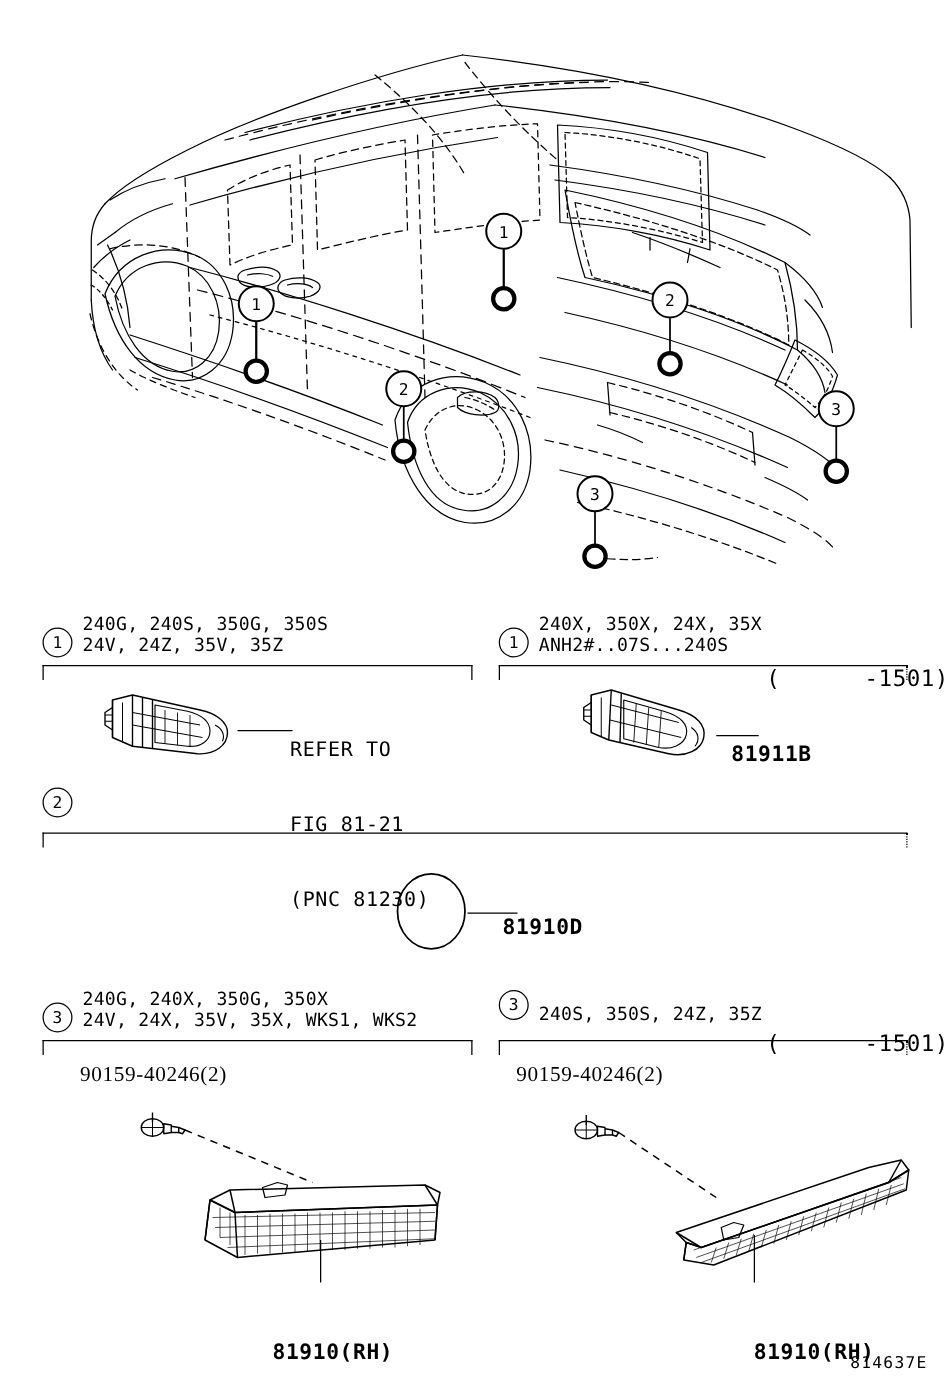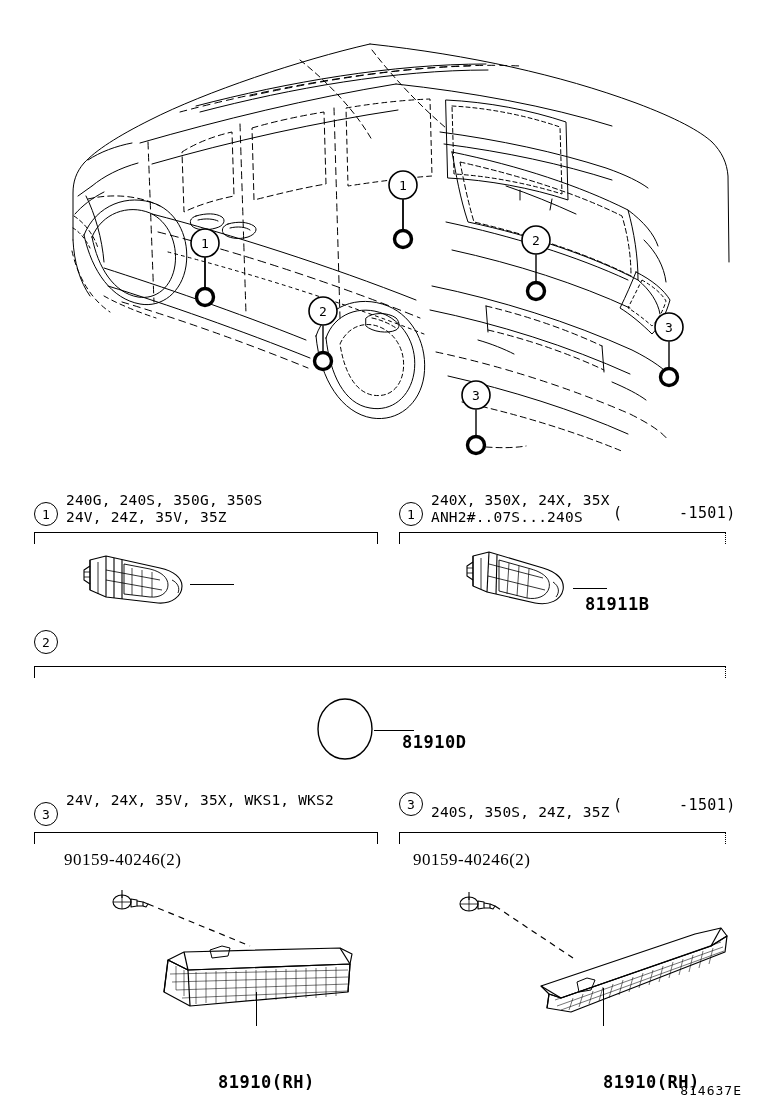--- a/index.html
+++ b/index.html
@@ -16,21 +16,21 @@
 
   
   .section{position:absolute;}
   .sec-head{position:absolute;left:0;top:0;display:flex;align-items:flex-start;}
   .callout-badge{
     width:22px;height:22px;border:1.4px solid #000;border-radius:50%;
     display:flex;align-items:center;justify-content:center;
     font-size:13px;line-height:1;flex:0 0 auto;margin-top:10px;
   }
   .sec-applic{margin-left:8px;font-size:14.5px;line-height:16.5px;letter-spacing:.2px;white-space:pre;}
-  .sec-date{position:absolute;font-size:15px;letter-spacing:.4px;white-space:pre;}
+  .sec-date{position:absolute;font-size:18px;letter-spacing:.4px;white-space:pre;margin-top:29px;}
 
   
   .bracket{position:absolute;height:12px;}
   .bracket .bar{position:absolute;left:0;right:0;top:0;border-top:1.6px solid #000;}
   .bracket .tick-l{position:absolute;left:0;top:0;bottom:0;border-left:1.6px solid #000;}
   .bracket .tick-r{position:absolute;right:0;top:0;bottom:0;border-left:1.6px dotted #000;}
   .bracket.solid-right .tick-r{border-left-style:solid;}
 
   .partnum{position:absolute;font-weight:bold;font-size:17px;letter-spacing:.5px;white-space:pre;}
   .plainnum{position:absolute;font-size:17px;letter-spacing:.5px;white-space:pre;font-family:Liberation Serif, serif;}
@@ -224,20 +224,25 @@
         <path d="M66 20 L 66 46" stroke-width="0.7"></path>
         <path d="M76 22 L 76 47" stroke-width="0.7"></path>
         <path d="M8 22 L 14 22" stroke-width="0.8"></path>
         <path d="M8 27 L 14 27" stroke-width="0.8"></path>
         <path d="M96 30 C 102 33 104 38 102 43" stroke-width="0.9"></path>
       </svg>
     </div>
 
     <div style="position:absolute;left:156px;top:92px;width:44px;border-top:1.5px solid #000;"></div>
 
+    <div class="reftext" style="left:198px;top:58px;">
+      <div>REFER TO</div>
+      <div>FIG 81-21</div>
+      <div>(PNC 81230)</div>
+    </div>
   </div>
 
   <div class="section" id="group-1-right" style="left:399px;top:492px;width:327px;height:130px;">
     <div class="sec-head">
       <div class="callout-badge">1</div>
       <div>
         <div class="sec-applic">240X, 350X, 24X, 35X</div>
         <div class="sec-applic">ANH2#..07S...240S</div>
       </div>
     </div>
@@ -287,20 +292,21 @@
       </svg>
     </div>
     <div style="position:absolute;left:340px;top:100px;width:40px;border-top:1.8px solid #000;"></div>
     <div class="partnum" style="left:368px;top:102px;">81910D</div>
   </div>
 
   <div class="section" id="group-3-left" style="left:34px;top:792px;width:344px;height:300px;">
     <div class="sec-head">
       <div class="callout-badge">3</div>
       <div>
+        <div class="sec-applic">240G, 240X, 350G, 350X</div>
         <div class="sec-applic">24V, 24X, 35V, 35X, WKS1, WKS2</div>
       </div>
     </div>
     <div class="bracket solid-right" style="left:0;top:40px;width:344px;">
       <div class="bar"></div>
         <div class="tick-l"></div>
         <div class="tick-r"></div>
     </div>
 
     <div class="plainnum" style="left:30px;top:58px;">90159-40246(2)</div>

